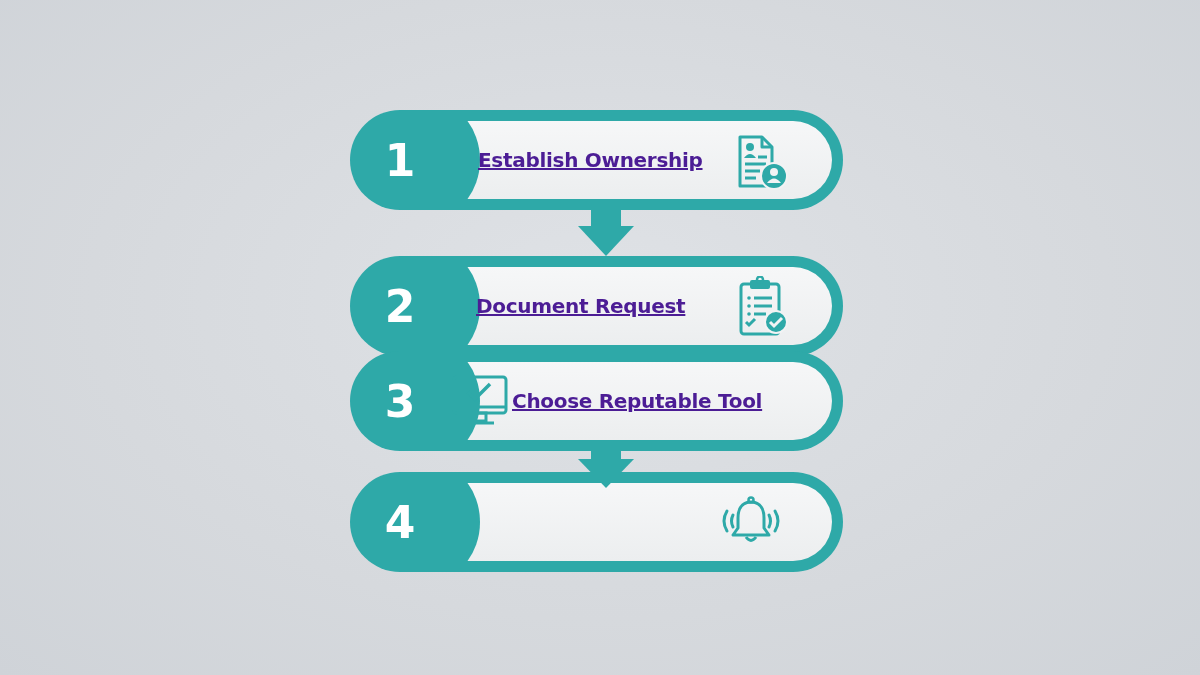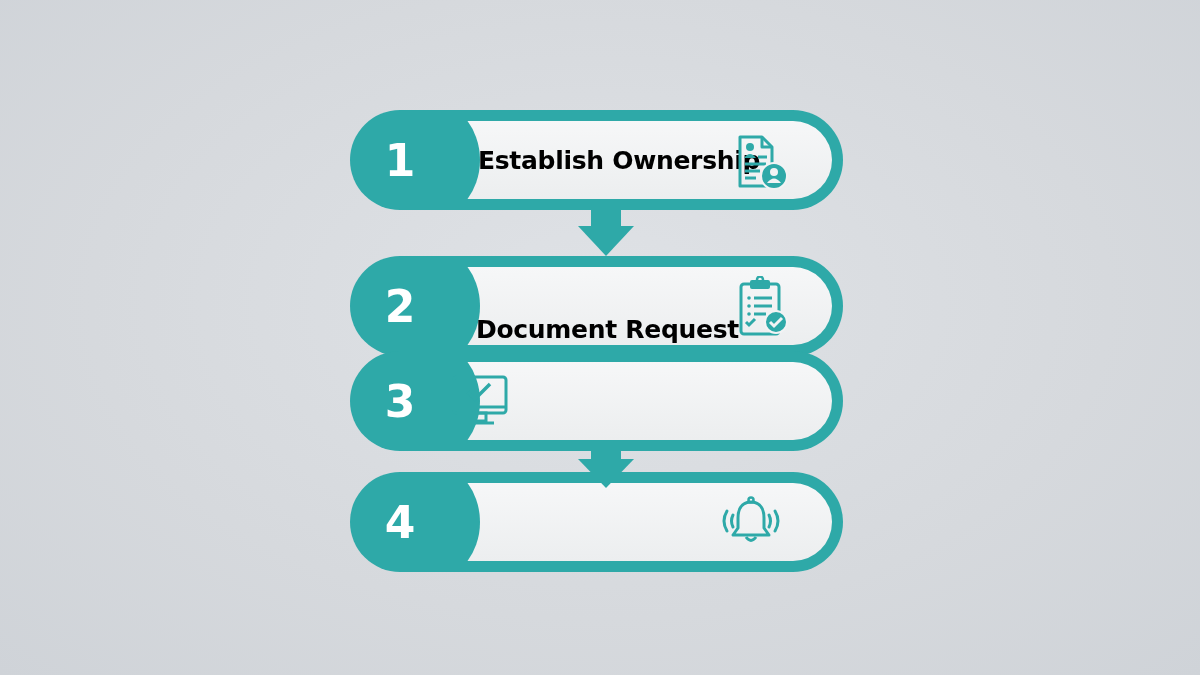--- a/index.html
+++ b/index.html
@@ -29,23 +29,24 @@
   .step .num {
     position:absolute; left:0; top:0; width:100px; height:100px;
     display:flex; align-items:center; justify-content:center;
     color:#ffffff; font-weight:bold; font-size:44px;
     font-family:"DejaVu Sans", sans-serif;
     z-index:2;
   }
   .step .label {
     position:absolute; top:0; height:100%;
     display:flex; align-items:center;
-    color:#000000; font-weight:bold; font-size:25px;
+    color:#4c1d95; font-weight:bold; font-size:20px;
     letter-spacing:-0.3px;
     z-index:2;
+    text-decoration:underline;
   }
   .step .icon {
     position:absolute; z-index:2;
   }
   .arrow { position:absolute; z-index:3; }
 </style>
 </head>
 <body>
 
 <div class="step" style="top:110px;">
@@ -68,21 +69,21 @@
 </div>
 
 <svg class="arrow" style="left:576px; top:209px;" width="60" height="48" viewBox="0 0 60 48">
   <rect x="15" y="0" width="30" height="18" fill="#2ea9a8"></rect>
   <polygon points="2,17 58,17 30,47" fill="#2ea9a8"></polygon>
 </svg>
 
 <div class="step" style="top:256px;">
   <div class="inner"></div>
   <div class="num">2</div>
-  <div class="label" style="left:126px;margin-top:23px;">Document Request</div>
+  <div class="label" style="left:126px;">Document Request</div>
   <svg class="icon" style="left:388px; top:20px;" width="52" height="62" viewBox="0 0 52 62">
     <rect x="3" y="8" width="38" height="50" rx="3" fill="none" stroke="#2ea9a8" stroke-width="3"></rect>
     <rect x="12" y="4" width="20" height="9" rx="2" fill="#2ea9a8"></rect>
     <circle cx="22" cy="3.5" r="3" fill="none" stroke="#2ea9a8" stroke-width="2.5"></circle>
     <circle cx="11" cy="22" r="1.8" fill="#2ea9a8"></circle>
     <line x1="16" y1="22" x2="34" y2="22" stroke="#2ea9a8" stroke-width="3"></line>
     <circle cx="11" cy="30" r="1.8" fill="#2ea9a8"></circle>
     <line x1="16" y1="30" x2="34" y2="30" stroke="#2ea9a8" stroke-width="3"></line>
     <circle cx="11" cy="38" r="1.8" fill="#2ea9a8"></circle>
     <line x1="16" y1="38" x2="28" y2="38" stroke="#2ea9a8" stroke-width="3"></line>
@@ -95,20 +96,21 @@
 <div class="step" style="top:351px;">
   <div class="inner"></div>
   <div class="num">3</div>
   <svg class="icon" style="left:102px; top:24px;" width="58" height="54" viewBox="0 0 58 54">
     <rect x="2" y="2" width="52" height="36" rx="3" fill="none" stroke="#2ea9a8" stroke-width="3"></rect>
     <line x1="2" y1="32" x2="54" y2="32" stroke="#2ea9a8" stroke-width="3"></line>
     <polyline points="16,17 23,24 38,9" fill="none" stroke="#2ea9a8" stroke-width="3.5"></polyline>
     <rect x="22" y="38" width="12" height="8" fill="none" stroke="#2ea9a8" stroke-width="3"></rect>
     <line x1="14" y1="48" x2="42" y2="48" stroke="#2ea9a8" stroke-width="3"></line>
   </svg>
+  <div class="label" style="left:162px;">Choose Reputable Tool</div>
 </div>
 
 <svg class="arrow" style="left:576px; top:450px;" width="60" height="38" viewBox="0 0 60 38">
   <rect x="15" y="0" width="30" height="10" fill="#2ea9a8"></rect>
   <polygon points="2,9 58,9 30,38" fill="#2ea9a8"></polygon>
 </svg>
 
 <div class="step" style="top:472px;">
   <div class="inner"></div>
   <div class="num">4</div>

